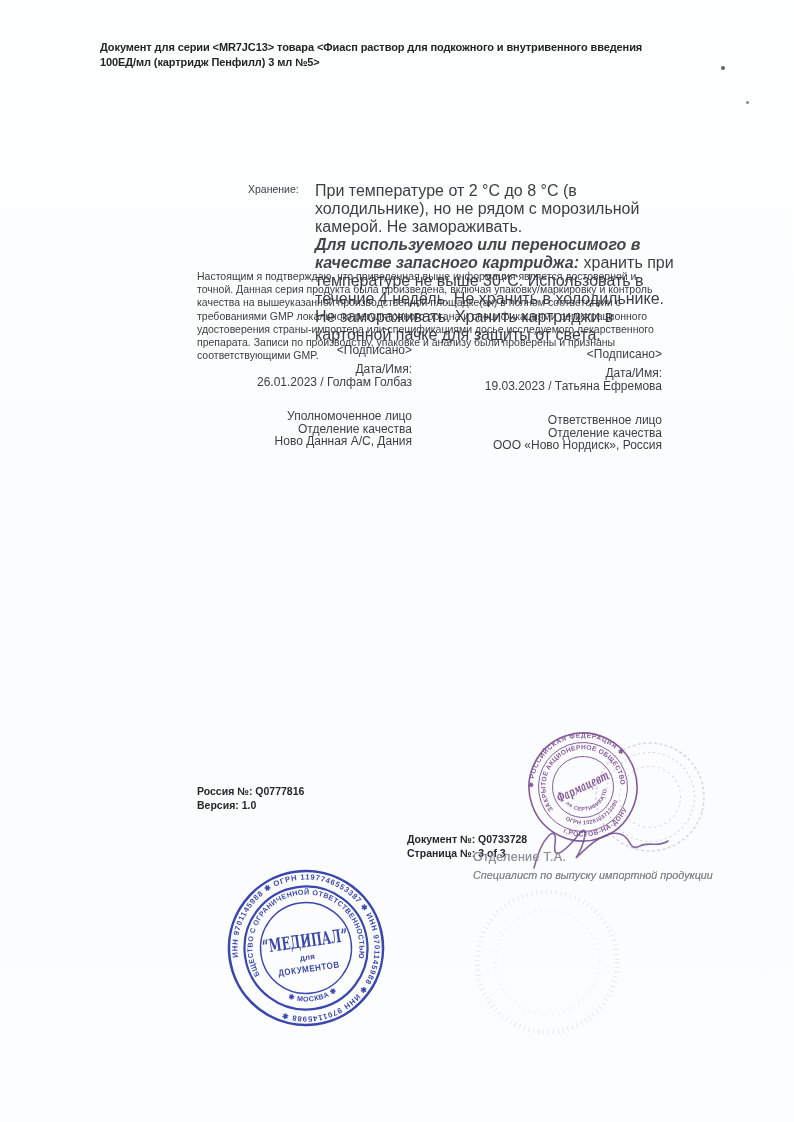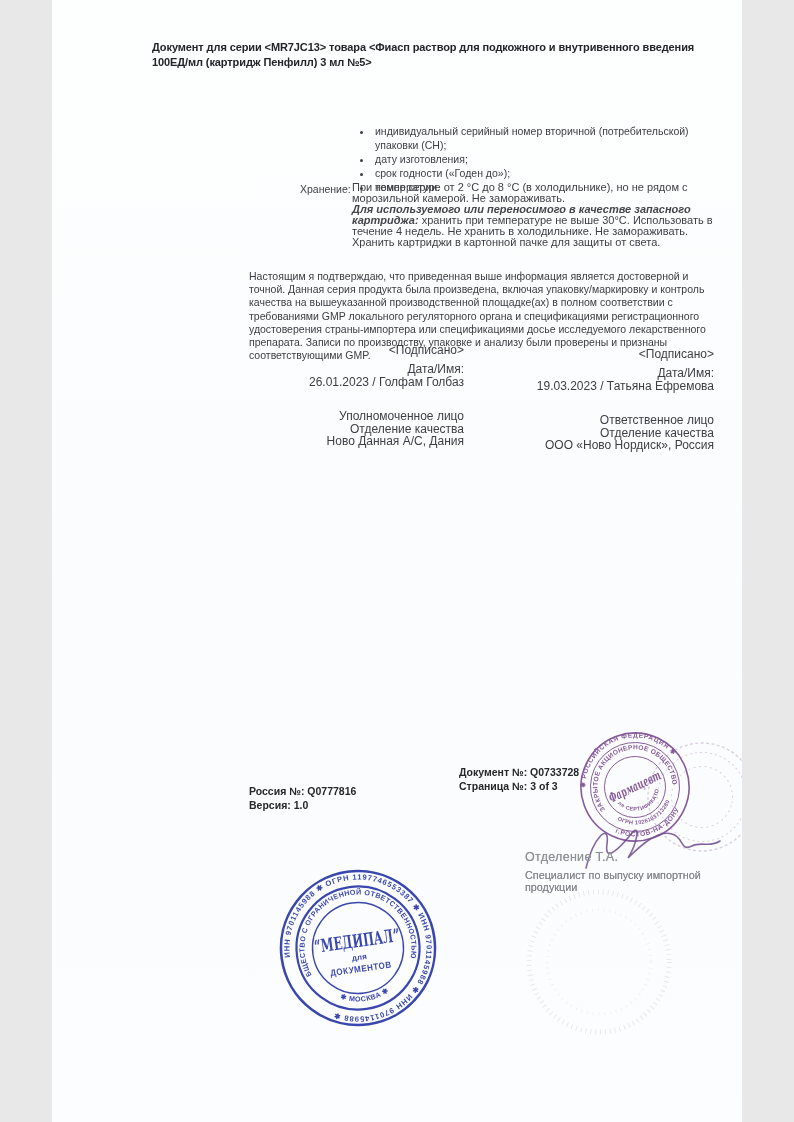--- a/index.html
+++ b/index.html
@@ -1,44 +1,44 @@
 <!DOCTYPE html>
 <html><head>
 <meta charset="utf-8">
 <style>
   html,body{margin:0;padding:0;background:#e8e8e8;}
   .page{
-    position:relative;width:690px;height:1122px;margin:0 auto;
+    position:relative;width:794px;height:1122px;margin:0 auto;
     background:linear-gradient(180deg,#fdfefe 0%,#fbfcfd 55%,#fcfdfe 100%);
     font-family:"Liberation Sans",sans-serif;color:#3d3e44;overflow:hidden;
   }
   .abs{position:absolute;}
   .header-text{
     left:100px;top:40px;width:575px;font-size:11px;line-height:15px;
     font-weight:600;color:#232428;letter-spacing:-0.1px;
   }
   .bullets{left:303px;top:124px;width:318px;margin:0;padding:0 0 0 18px;
     font-size:10.5px;line-height:14px;color:#3d3e44;}
   .bullets li{margin:0;padding:0 0 0 2px;}
   .storage-label{left:204px;top:182px;font-size:10.5px;line-height:14px;color:#3d3e44;margin-left:44px;}
-  .storage-block{left:300px;top:182px;width:372px;font-size:11px;line-height:11px;color:#3d3e44;}
+  .storage-block{left:315px;top:182px;width:372px;font-size:16px;line-height:18px;color:#3d3e44;}
   .storage-block i{font-style:italic;font-weight:600;color:#44454b;}
   .confirmation{left:197px;top:260px;width:478px;font-size:10.5px;line-height:13.2px;color:#3b3c42;margin-top:10px;}
   .sig{font-size:12px;line-height:13px;color:#3d3e44;text-align:right;}
   .sig-left{left:197px;top:344px;width:215px;}
   .sig-right{left:427px;top:348px;width:235px;}
   .sig .signed{margin-bottom:6px;}
   .sig .dn-value{margin-bottom:21px;}
   .sig .role-line{line-height:12.5px;}
   .footer-block{font-size:10.5px;line-height:14px;font-weight:bold;color:#26272b;}
   .footer-left{left:197px;top:784px;}
-  .footer-right{left:407px;top:765px;}
+  .footer-right{left:407px;top:832px;}
   .release-name{left:473px;top:850px;font-size:12.5px;color:#8d9095;letter-spacing:.3px;
     text-shadow:0 0 .7px #9a9da2;}
-  .release-role{left:473px;top:869px;font-size:10.8px;color:#83868c;text-shadow:0 0 .6px #94979c;}
+  .release-role{left:473px;top:869px;font-size:10.8px;color:#83868c;text-shadow:0 0 .6px #94979c;font-style:italic;}
   .speck{position:absolute;background:#3a3a3a;border-radius:50%;}
   
   svg{display:block;}
   .bstamp text{fill:#2b3aa8;font-family:"Liberation Sans",sans-serif;font-weight:bold;}
   .bstamp .ring-sm{font-size:7.6px;letter-spacing:.8px;}
   .bstamp .ring-md{font-size:7.2px;letter-spacing:.4px;}
   .bstamp .c-name{font-family:"DejaVu Serif",serif;font-size:18px;}
   .bstamp .c-sub1{font-size:8px;}
   .bstamp .c-sub2{font-size:9px;letter-spacing:.6px;}
   .bstamp circle{stroke:#2b3aa8;fill:none;}
@@ -54,26 +54,20 @@
 </head>
 <body>
 
 <div class="page">
 
   <div class="speck abs" style="left:721px;top:66px;width:4px;height:4px;opacity:.8;"></div>
   <div class="speck abs" style="left:746px;top:101px;width:3px;height:3px;opacity:.6;"></div>
 
   <div class="abs header-text">Документ для серии &lt;MR7JC13&gt; товара &lt;Фиасп  раствор для подкожного и внутривенного введения 100ЕД/мл (картридж Пенфилл) 3 мл №5&gt;</div>
 
-  <ul class="abs bullets">
-    <li>индивидуальный серийный номер вторичной (потребительской) упаковки (СН);</li>
-    <li>дату изготовления;</li>
-    <li>срок годности («Годен до»);</li>
-    <li>номер серии.</li>
-  </ul>
 
   <div class="abs storage-label">Хранение:</div>
   <div class="abs storage-block">
     <div>При температуре от 2 °С до 8 °С (в холодильнике), но не рядом с морозильной камерой. Не замораживать.</div>
     <div><i>Для используемого или переносимого в качестве запасного картриджа:</i> <span>хранить при температуре не выше 30°С. Использовать в течение 4 недель. Не хранить в холодильнике. Не замораживать. Хранить картриджи в картонной пачке для защиты от света.</span></div>
   </div>
 
   <div class="abs confirmation">Настоящим я подтверждаю, что приведенная выше информация является достоверной и точной. Данная серия продукта была произведена, включая упаковку/маркировку и контроль качества на вышеуказанной производственной площадке(ах) в полном соответствии с требованиями GMP локального регуляторного органа и спецификациями регистрационного удостоверения страны-импортера или спецификациями досье исследуемого лекарственного препарата. Записи по производству, упаковке и анализу были проверены и признаны соответствующими GMP.</div>
 
   <div class="abs sig sig-left">

